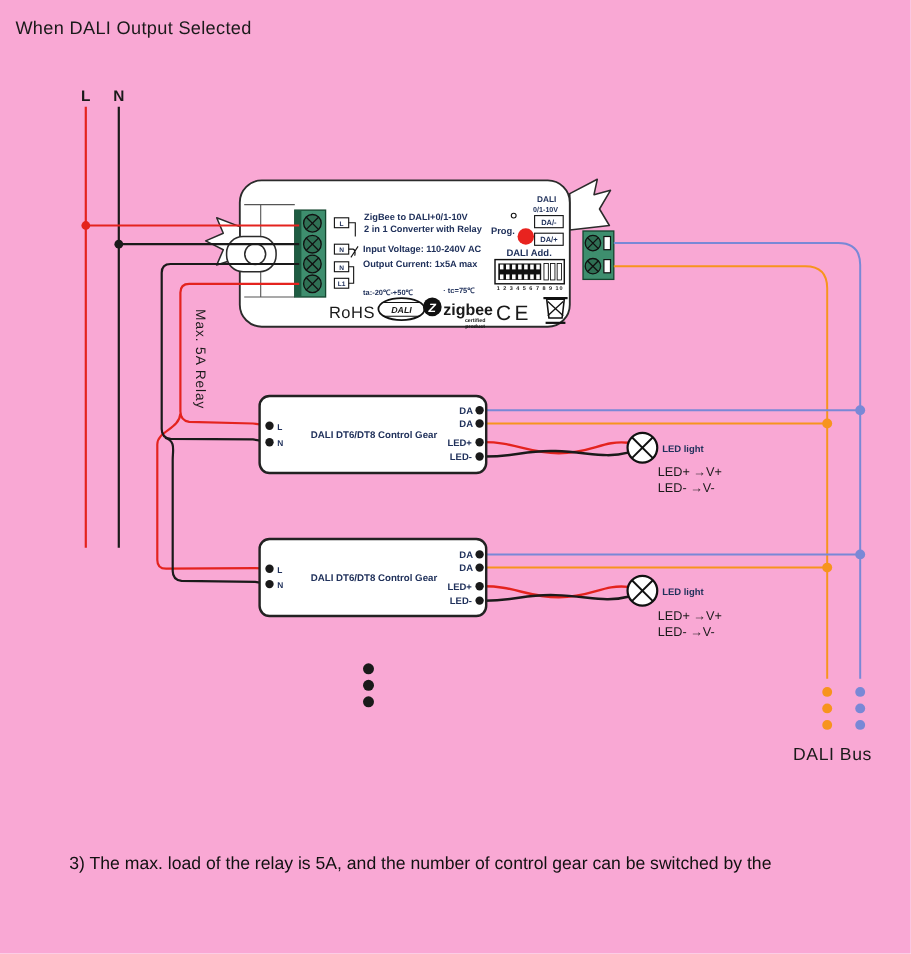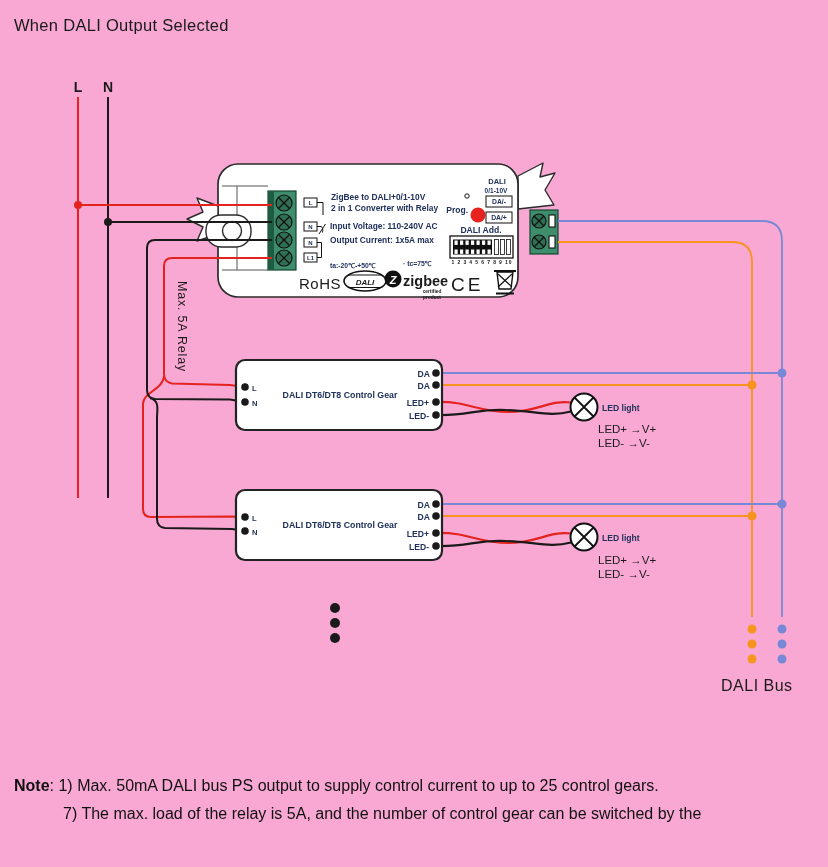--- a/index.html
+++ b/index.html
@@ -257,17 +257,16 @@
       <circle cx="782" cy="629" r="4.5"></circle>
           <circle cx="782" cy="644" r="4.5"></circle>
           <circle cx="782" cy="659" r="4.5"></circle>
     </g>
     <text x="721" y="691" font-size="16" letter-spacing="0.5" class="blk">DALI Bus</text>
   </g>
 </svg>
 
   
   <div class="note-wrap">
-    <div><b>Note</b><span>: 1) Max. 50mA DALI bus PS output to supply control current to up to 25 control gears.</span></div>
-    <div class="ind">7) The max. load of the relay is 5A, and the number of control gear can be switched by the</div>
+    <div class="ind">3) The max. load of the relay is 5A, and the number of control gear can be switched by the</div>
   </div>
 
 </div>
 
 </body></html>

